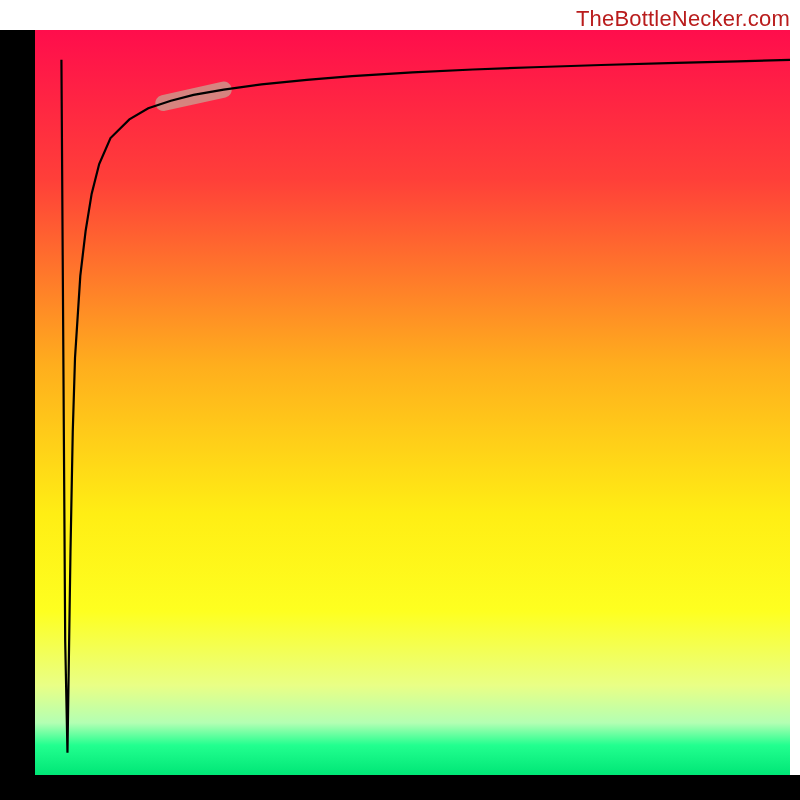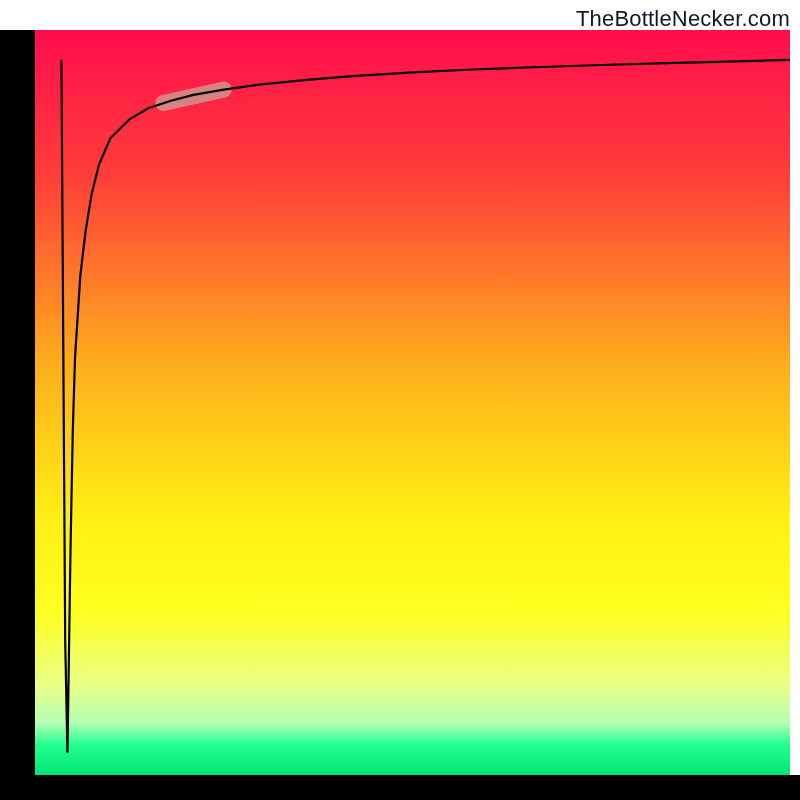--- a/index.html
+++ b/index.html
@@ -13,21 +13,21 @@
   .chart-container {
     position: relative;
     width: 800px;
     height: 800px;
   }
   .watermark {
     position: absolute;
     top: 6px;
     right: 10px;
     font-size: 22px;
-    color: #0f172a;
+    color: #b91c1c;
     font-weight: 400;
     z-index: 5;
     letter-spacing: 0.2px;
   }
   svg.chart {
     display: block;
     width: 800px;
     height: 800px;
   }
 </style>

